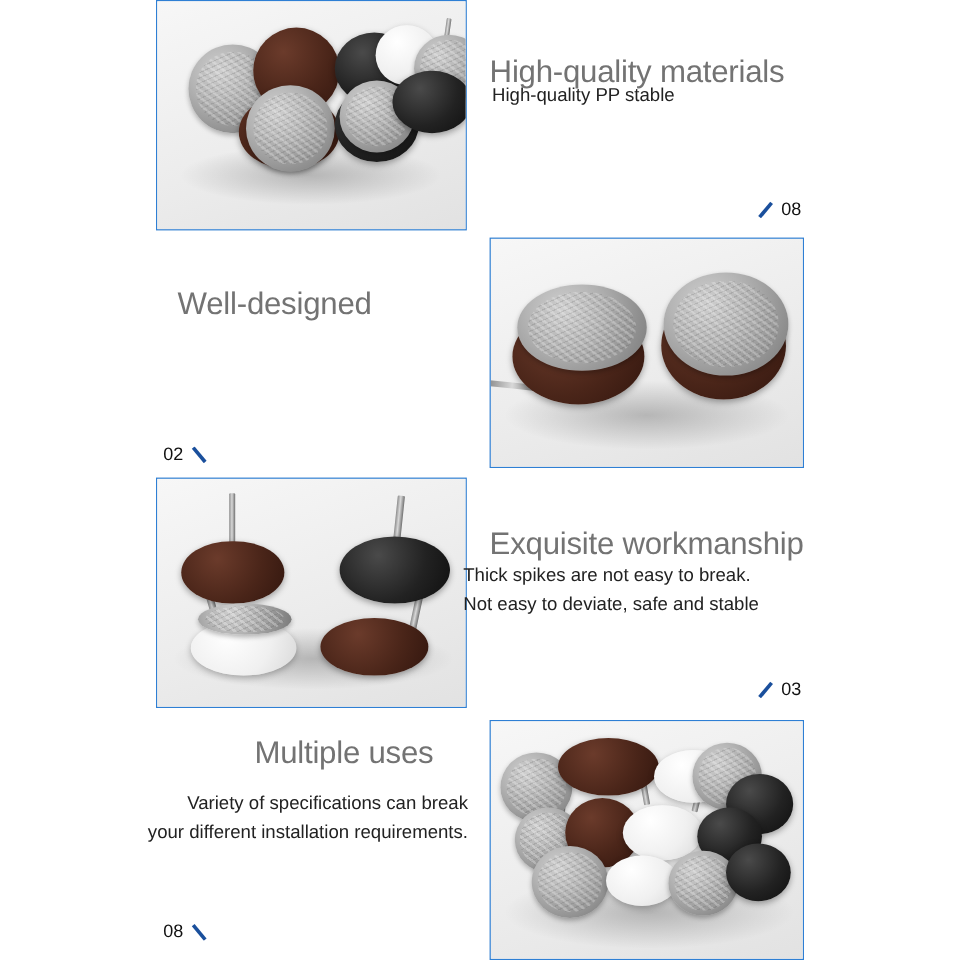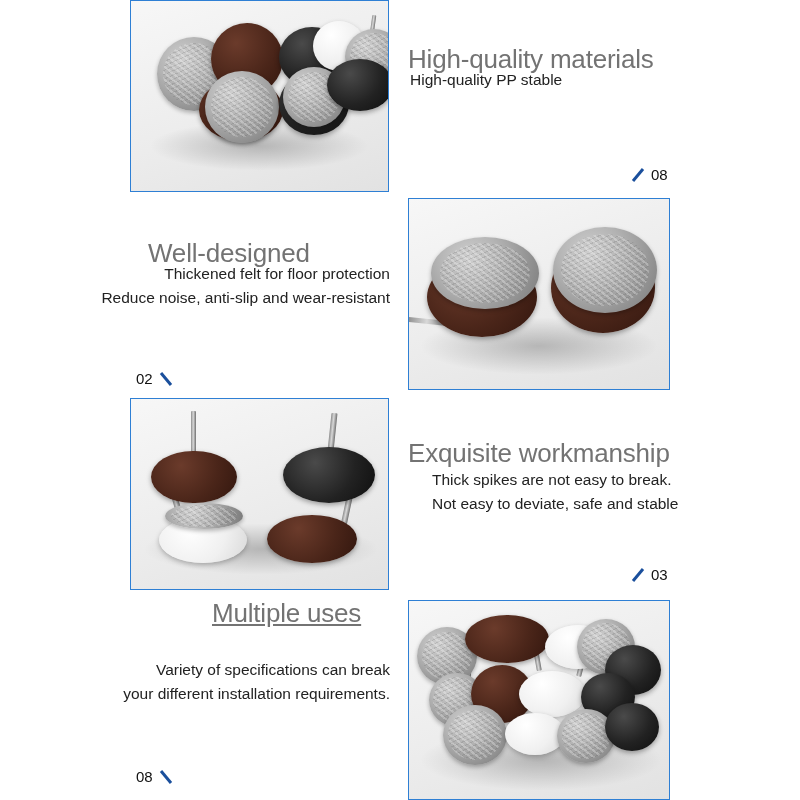--- a/index.html
+++ b/index.html
@@ -145,24 +145,20 @@
   <div class="marker" style="left:630px; top:166px;">
     <span class="slash">
       <svg width="16" height="14" viewBox="0 0 16 14">
           <path d="M13 1 L3 13" stroke="#1a4f9c" stroke-width="3" fill="none"></path>
         </svg>
     </span>
     <span class="num">08</span>
   </div>
 
   <h2 class="heading" style="left:148px; top:216px;">Well-designed</h2>
-  <div class="bodyblock right-align" style="left:60px; top:262px; width:330px;">
-    <div class="body-line">Thickened felt for floor protection</div>
-    <div class="body-line">Reduce noise, anti-slip and wear-resistant</div>
-  </div>
   <div class="marker" style="left:136px; top:370px;justify-content:center;">
     <span class="num">02</span>
     <span class="slash">
       <svg width="16" height="14" viewBox="0 0 16 14">
           <path d="M3 1 L13 13" stroke="#1a4f9c" stroke-width="3" fill="none"></path>
         </svg>
     </span>
   </div>
 
   <div class="photo" style="left:408px; top:198px; width:262px; height:192px;">
@@ -187,34 +183,34 @@
     <div class="nail" style="left:212px; top:92px; width:6px; height:46px; transform:rotate(12deg);"></div>
 
     <div class="pad brown" style="left:20px; top:52px; width:86px; height:52px; border-radius:42px/26px;"></div>
     <div class="pad black" style="left:152px; top:48px; width:92px; height:56px; border-radius:46px/28px;"></div>
     <div class="pad white" style="left:28px; top:118px; width:88px; height:46px; border-radius:44px/23px;"></div>
     <div class="pad brown" style="left:136px; top:116px; width:90px; height:48px; border-radius:45px/24px;"></div>
     <div class="pad felt" style="left:34px; top:104px; width:78px; height:26px; border-radius:39px/13px;"></div>
   </div>
 
   <h2 class="heading" style="left:408px; top:416px;">Exquisite workmanship</h2>
-  <div class="bodyblock" style="left:432px; top:468px;">
+  <div class="bodyblock" style="left:386px; top:468px;">
     <div class="body-line">Thick spikes are not easy to break.</div>
     <div class="body-line">Not easy to deviate, safe and stable</div>
   </div>
   <div class="marker" style="left:630px; top:566px;">
     <span class="slash">
       <svg width="16" height="14" viewBox="0 0 16 14">
           <path d="M13 1 L3 13" stroke="#1a4f9c" stroke-width="3" fill="none"></path>
         </svg>
     </span>
     <span class="num">03</span>
   </div>
 
-  <h2 class="heading" style="left:212px; top:576px;text-decoration:underline;">Multiple uses</h2>
+  <h2 class="heading" style="left:212px; top:590px;">Multiple uses</h2>
   <div class="bodyblock right-align" style="left:60px; top:658px; width:330px;">
     <div class="body-line">Variety of specifications can break</div>
     <div class="body-line">your different installation requirements.</div>
   </div>
   <div class="marker" style="left:136px; top:768px;">
     <span class="num">08</span>
     <span class="slash">
       <svg width="16" height="14" viewBox="0 0 16 14">
           <path d="M3 1 L13 13" stroke="#1a4f9c" stroke-width="3" fill="none"></path>
         </svg>

